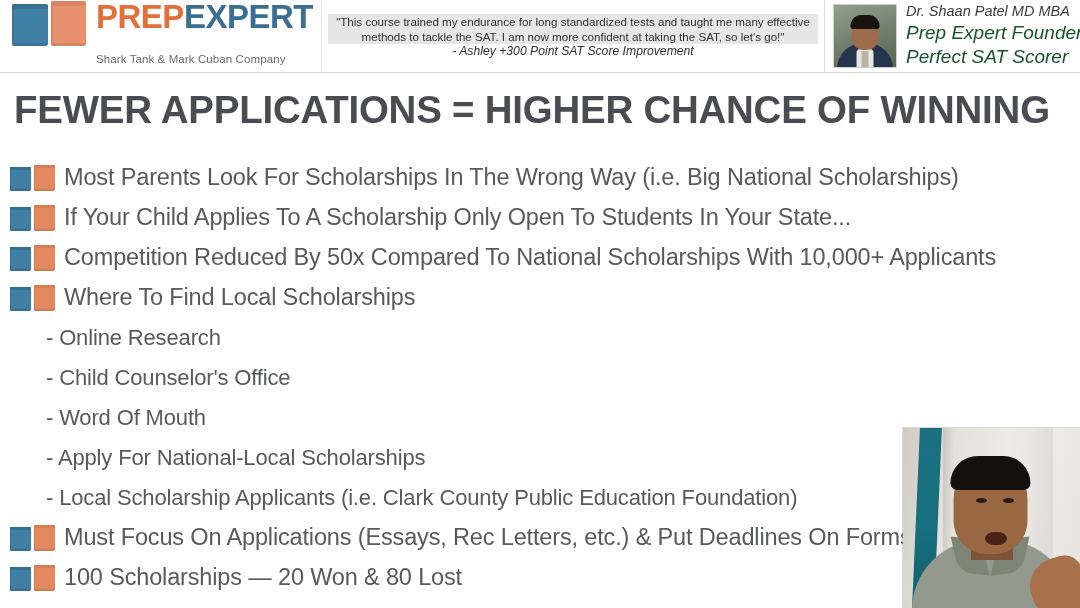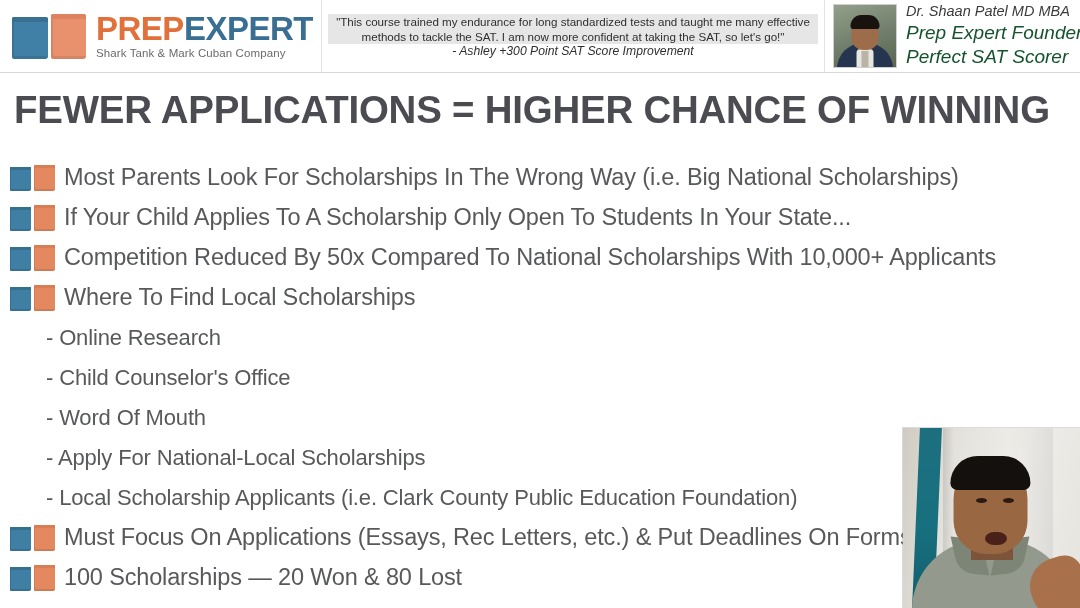--- a/index.html
+++ b/index.html
@@ -25,21 +25,21 @@
     border-bottom: 1px solid #d8d8d8;
     display: flex;
     align-items: stretch;
   }
 
   
   .logo-block {
     width: 322px;
     flex: 0 0 322px;
     display: flex;
-    align-items: center;
+    align-items: flex-start;
     padding-left: 10px;
     box-sizing: border-box;
     border-right: 1px solid #e2e2e2;
   }
   .logo-books {
     width: 78px;
     height: 46px;
     position: relative;
     flex: 0 0 78px;
     margin-right: 8px;
@@ -86,21 +86,21 @@
     font-size: 33px;
     font-weight: bold;
     letter-spacing: -0.5px;
   }
   .logo-prep { color: #e2703a; }
   .logo-expert { color: #3a6f94; }
   .logo-tag {
     font-size: 11.5px;
     color: #6b6b6b;
     letter-spacing: 0.1px;
-    margin-top: 3px;
+    margin-top: 21px;
     white-space: nowrap;
   }
 
   
   .testimonial-block {
     flex: 1 1 auto;
     display: flex;
     flex-direction: column;
     align-items: center;
     justify-content: center;

